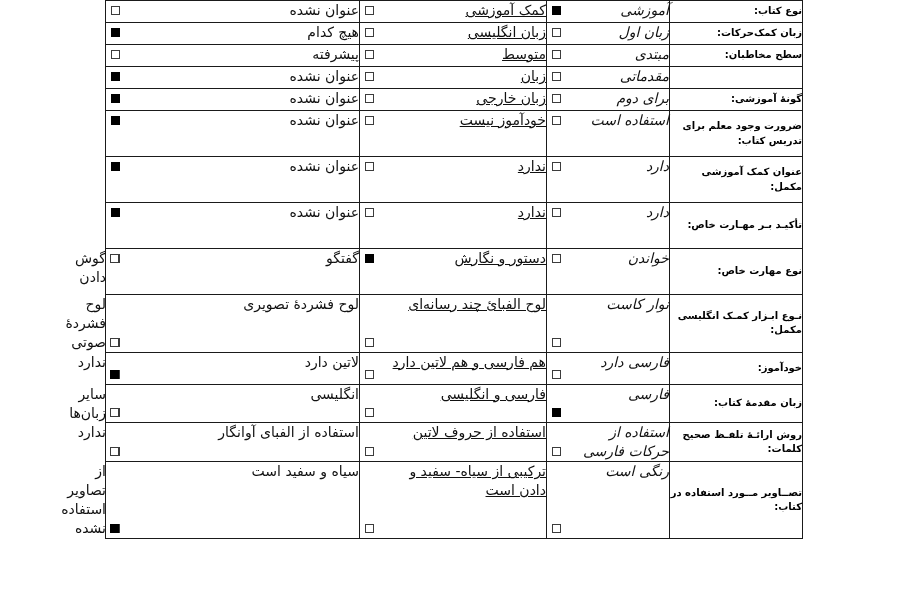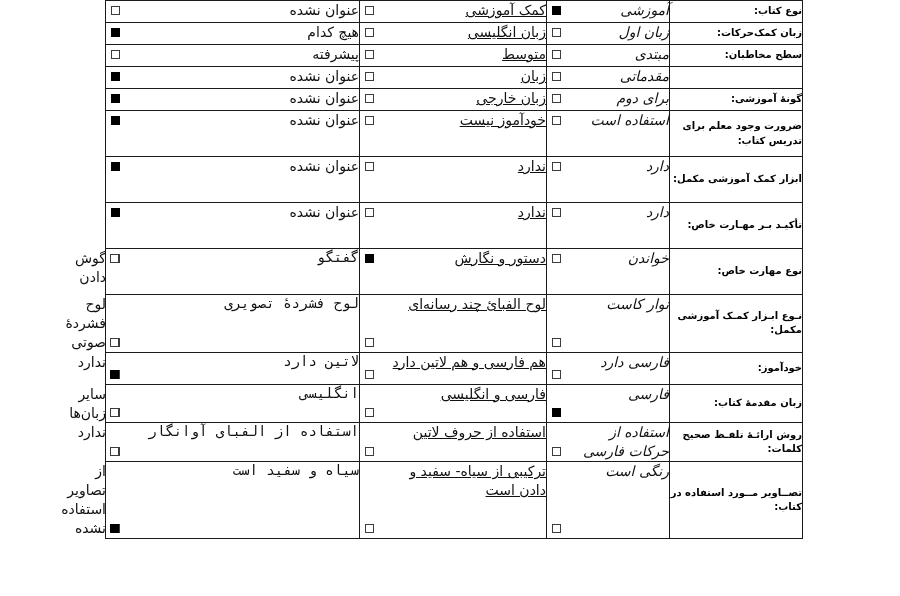--- a/index.html
+++ b/index.html
@@ -69,21 +69,21 @@
   td.opt .box.top{top:5px;}
   td.opt .box.bot{bottom:5px;}
 
   
   .cA{width:132px;} 
   .cB{width:122px;font-style:italic;} 
   .cC{width:186px;text-decoration:underline;} 
   .cD{width:253px;} 
 
   
-  .cD1{width:127px;font-family:Liberation Mono, monospace;}
+  .cD1{width:127px;}
   .cD2{width:126px;}
 
   .h-sm{height:22px;}
   .h-md{height:32px;}
   .h-lg{height:46px;}
 </style>
 </head>
 <body>
 
 <div id="sheet">
@@ -183,21 +183,21 @@
           <td class="opt cC">
             <span class="box top"></span>
             <span class="txt">خودآموز نیست</span>
           </td>
           <td class="opt cD">
             <span class="box on top"></span>
             <span class="txt">عنوان نشده</span>
           </td>
         </tr>
         <tr class="h-lg">
-          <td class="label mid cA">ابزار کمک آموزشی مکمل:</td>
+          <td class="label mid cA">عنوان کمک آموزشی مکمل:</td>
           <td class="opt cB">
             <span class="box top"></span>
             <span class="txt">دارد</span>
           </td>
           <td class="opt cC">
             <span class="box top"></span>
             <span class="txt">ندارد</span>
           </td>
           <td class="opt cD">
             <span class="box on top"></span>
@@ -232,21 +232,21 @@
           <td class="opt cD1">
             <span class="box top"></span>
             <span class="txt">گفتگو</span>
           </td>
           <td class="opt cD2">
             <span class="box top"></span>
             <span class="txt">گوش دادن</span>
           </td>
         </tr>
         <tr class="h-lg">
-          <td class="label mid cA">نـوع ابـزار کمـک آموزشی مکمل:</td>
+          <td class="label mid cA">نـوع ابـزار کمـک انگلیسی مکمل:</td>
           <td class="opt cB">
             <span class="box bot"></span>
             <span class="txt">نوار کاست</span>
           </td>
           <td class="opt cC">
             <span class="box bot"></span>
             <span class="txt">لوح الفبایٔ چند رسانه‌ای</span>
           </td>
           <td class="opt cD1">
             <span class="box bot"></span>

